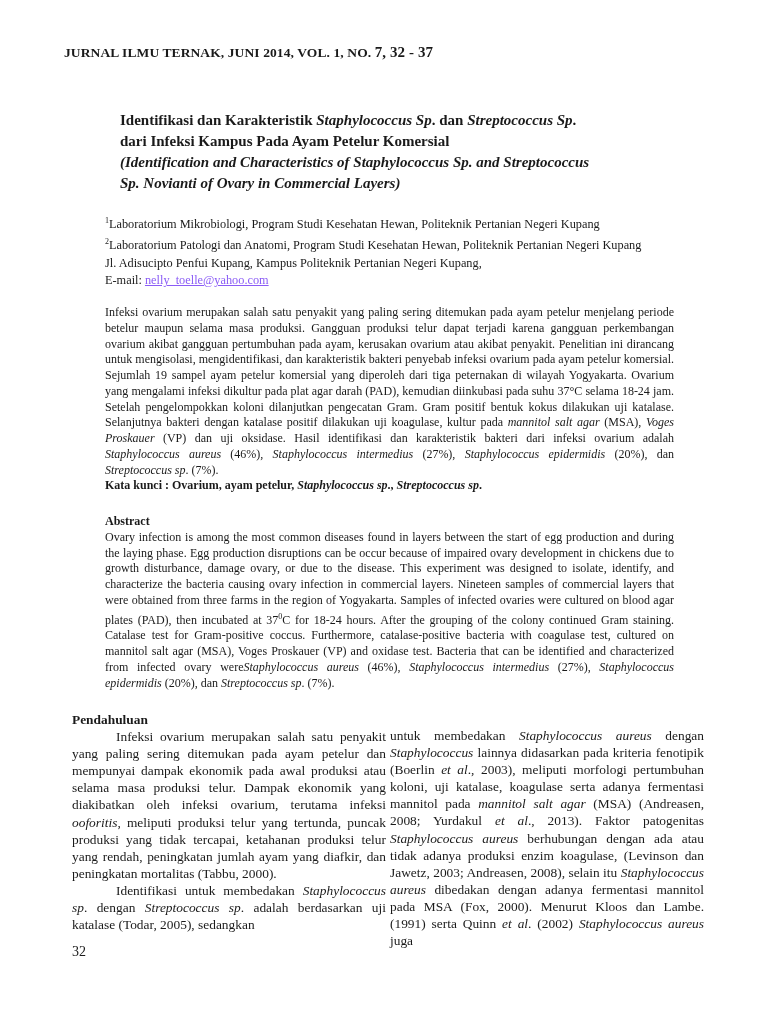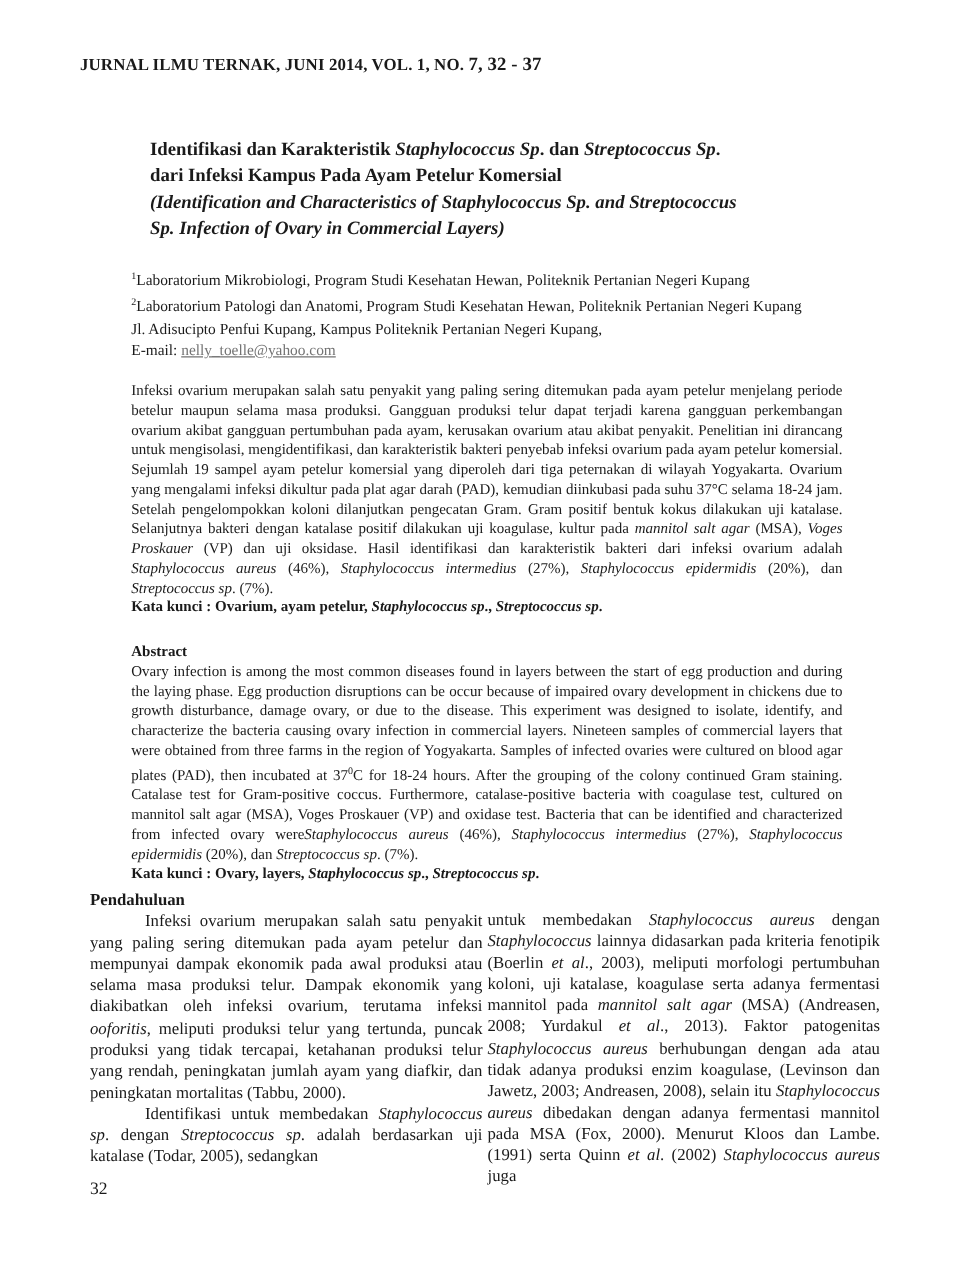--- a/index.html
+++ b/index.html
@@ -12,21 +12,21 @@
     left: 64px; top: 44px; font-size: 13.5px; font-weight: bold; letter-spacing: 0.1px;
   }
   .journal-header .num { font-size: 15px; }
   .title-block { left: 120px; top: 110px; width: 580px; font-size: 15px; font-weight: bold; line-height: 21px; }
   .title-block .line { white-space: nowrap; }
   .title-block i { font-style: italic; }
   .authors { left: 105px; top: 212px; width: 580px; font-size: 12.3px; line-height: 17.3px; }
   .authors .line { white-space: nowrap; }
   .authors sup { font-size: 8px; vertical-align: 5px; }
   .authors .small { font-size: 11.5px; }
-  .email-link { color: #737373; text-decoration: underline; }
+  .email-link { color: #8b5cf6; text-decoration: underline; }
   .abstract { left: 105px; width: 569px; font-size: 12px; line-height: 15.75px; text-align: justify; }
   .abstract .heading { font-weight: bold; }
   .abstract p { margin: 0; }
   .abstract .kw { font-weight: bold; }
   .abstrak { top: 305px; }
   .abstract-en { top: 514px; }
   .col { top: 711px; width: 314px; font-size: 13.4px; line-height: 17.1px; text-align: justify; }
   .col-left { left: 72px; }
   .col-right { left: 390px; top: 727px; }
   .col p { margin: 0; }
@@ -40,39 +40,38 @@
 
 <div class="abs journal-header">
   <span>JURNAL ILMU TERNAK,  JUNI 2014, VOL. 1, NO.</span>
   <span class="num">7, 32 - 37</span>
 </div>
 
 <div class="abs title-block">
   <div class="line"><span>Identifikasi dan Karakteristik </span><i>Staphylococcus Sp</i><span>. dan </span><i>Streptococcus Sp</i><span>.</span></div>
   <div class="line">dari Infeksi Kampus Pada Ayam Petelur Komersial</div>
   <div class="line"><i>(Identification and Characteristics of Staphylococcus Sp. and Streptococcus</i></div>
-  <div class="line"><i>Sp. Infection of Ovary in Commercial Layers)</i></div>
+  <div class="line"><i>Sp. Novianti of Ovary in Commercial Layers)</i></div>
 </div>
 
 <div class="abs authors">
   <div class="line"><sup>1</sup><span>Laboratorium Mikrobiologi, Program Studi Kesehatan Hewan, Politeknik Pertanian Negeri Kupang</span></div>
   <div class="line"><sup>2</sup><span>Laboratorium Patologi dan Anatomi, Program Studi Kesehatan Hewan, Politeknik Pertanian Negeri Kupang</span></div>
   <div class="line">Jl. Adisucipto Penfui Kupang, Kampus Politeknik Pertanian Negeri Kupang,</div>
   <div class="line"><span>E-mail: </span><span class="email-link">nelly_toelle@yahoo.com</span></div>
 </div>
 
 <div class="abs abstract abstrak">
   <p><span>Infeksi ovarium merupakan salah satu penyakit yang paling sering ditemukan pada ayam petelur menjelang periode betelur maupun selama masa produksi. Gangguan produksi telur dapat terjadi karena gangguan perkembangan ovarium akibat gangguan pertumbuhan pada ayam, kerusakan ovarium atau akibat penyakit. Penelitian ini dirancang untuk mengisolasi, mengidentifikasi, dan karakteristik bakteri penyebab infeksi ovarium pada ayam petelur komersial. Sejumlah 19 sampel ayam petelur komersial yang diperoleh dari tiga peternakan di wilayah Yogyakarta. Ovarium yang mengalami infeksi dikultur pada plat agar darah (PAD), kemudian diinkubasi pada suhu 37°C selama 18-24 jam. Setelah pengelompokkan koloni dilanjutkan pengecatan Gram. Gram positif bentuk kokus dilakukan uji katalase. Selanjutnya bakteri dengan katalase positif dilakukan uji koagulase, kultur pada </span><i>mannitol salt agar</i><span> (MSA), </span><i>Voges Proskauer</i><span> (VP) dan uji oksidase. Hasil identifikasi dan karakteristik bakteri dari infeksi ovarium adalah </span><i>Staphylococcus aureus</i><span> (46%), </span><i>Staphylococcus intermedius</i><span> (27%), </span><i>Staphylococcus epidermidis</i><span> (20%), dan </span><i>Streptococcus sp</i><span>. (7%).</span></p>
   <div class="kw"><span>Kata kunci : Ovarium, ayam petelur, </span><i>Staphylococcus sp</i><span>., </span><i>Streptococcus sp</i><span>.</span></div>
 </div>
 
 <div class="abs abstract abstract-en">
   <div class="heading">Abstract</div>
   <p><span>Ovary infection is among the most common diseases found in layers between the start of egg production and during the laying phase. Egg production disruptions can be occur because of impaired ovary development in chickens due to growth disturbance, damage ovary, or due to the disease. This experiment was designed to isolate, identify, and characterize the bacteria causing ovary infection in commercial layers. Nineteen samples of commercial layers  that were obtained from three farms in the region of Yogyakarta. Samples of infected ovaries were cultured on blood agar plates (PAD), then incubated at 37</span><sup style="font-size:8px">0</sup><span>C for 18-24 hours. After the grouping of the colony continued Gram staining. Catalase test for Gram-positive coccus. Furthermore, catalase-positive bacteria with coagulase test, cultured on mannitol salt agar (MSA), Voges Proskauer (VP) and oxidase test. Bacteria that can be identified and characterized from infected ovary were</span><i>Staphylococcus aureus</i><span> (46%), </span><i>Staphylococcus intermedius</i><span> (27%), </span><i>Staphylococcus epidermidis</i><span> (20%), dan </span><i>Streptococcus sp</i><span>. (7%).</span></p>
-  <div class="kw"><span>Kata kunci : Ovary, layers, </span><i>Staphylococcus sp</i><span>., </span><i>Streptococcus sp</i><span>.</span></div>
 </div>
 
 <div class="abs col col-left">
   <div class="heading">Pendahuluan</div>
   <p class="indent"><span>Infeksi ovarium merupakan salah satu penyakit yang paling sering ditemukan pada ayam petelur dan mempunyai dampak ekonomik pada awal produksi atau selama masa produksi telur. Dampak ekonomik yang diakibatkan oleh infeksi ovarium, terutama infeksi </span><i>ooforitis</i><span>, meliputi produksi telur yang tertunda, puncak produksi yang tidak tercapai, ketahanan produksi telur yang rendah, peningkatan jumlah ayam yang diafkir, dan peningkatan mortalitas (Tabbu, 2000).</span></p>
   <p class="indent"><span>Identifikasi untuk membedakan </span><i>Staphylococcus sp</i><span>. dengan </span><i>Streptococcus sp</i><span>. adalah berdasarkan uji katalase (Todar, 2005), sedangkan</span></p>
 </div>
 
 <div class="abs col col-right">
   <p><span>untuk membedakan </span><i>Staphylococcus aureus</i><span> dengan </span><i>Staphylococcus</i><span> lainnya didasarkan pada kriteria fenotipik (Boerlin </span><i>et al</i><span>., 2003), meliputi morfologi pertumbuhan koloni, uji katalase, koagulase serta adanya fermentasi mannitol pada </span><i>mannitol salt agar</i><span> (MSA) (Andreasen, 2008; Yurdakul </span><i>et al</i><span>., 2013). Faktor patogenitas </span><i>Staphylococcus aureus</i><span> berhubungan dengan ada atau tidak adanya produksi enzim koagulase, (Levinson dan Jawetz, 2003; Andreasen, 2008), selain itu </span><i>Staphylococcus aureus</i><span> dibedakan dengan adanya fermentasi mannitol pada MSA (Fox, 2000). Menurut Kloos dan Lambe. (1991) serta Quinn </span><i>et al</i><span>. (2002) </span><i>Staphylococcus aureus</i><span> juga</span></p>

